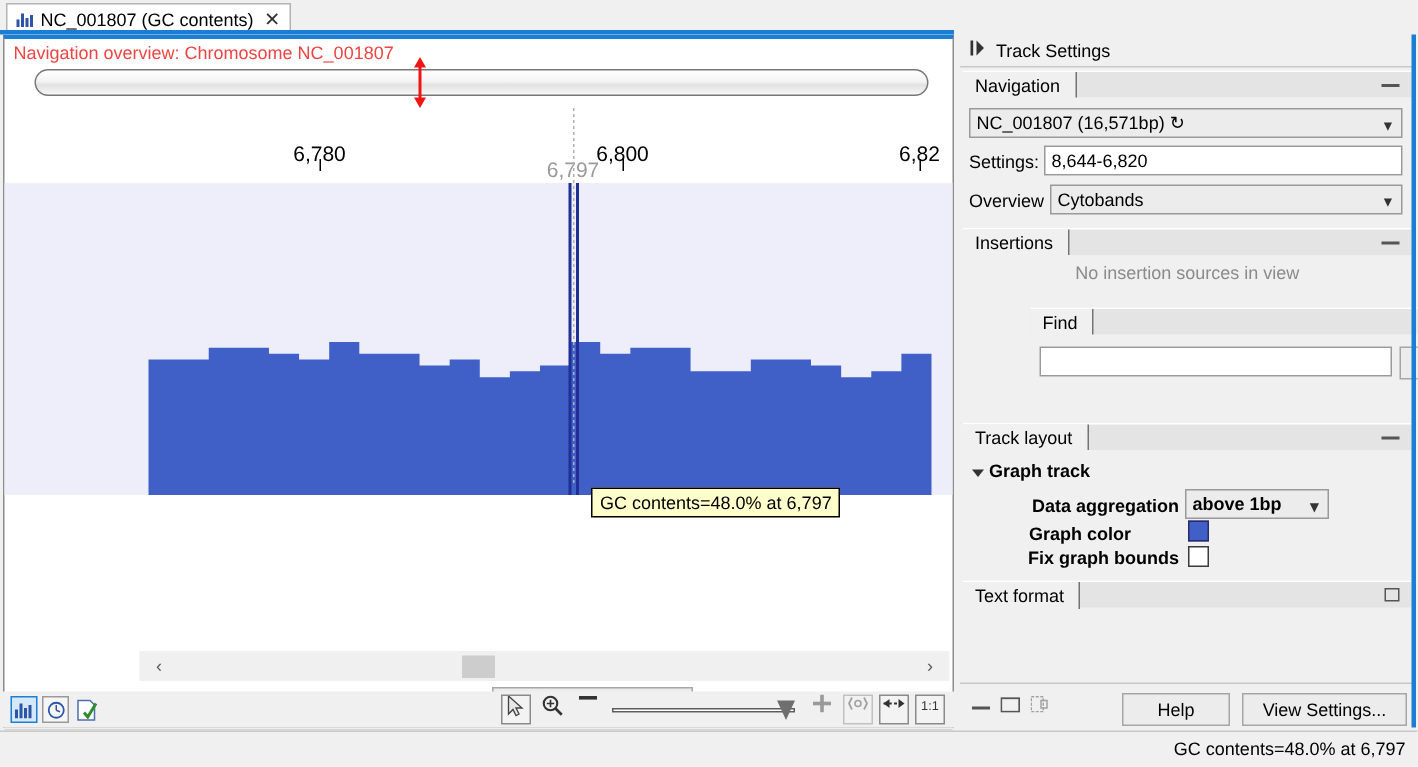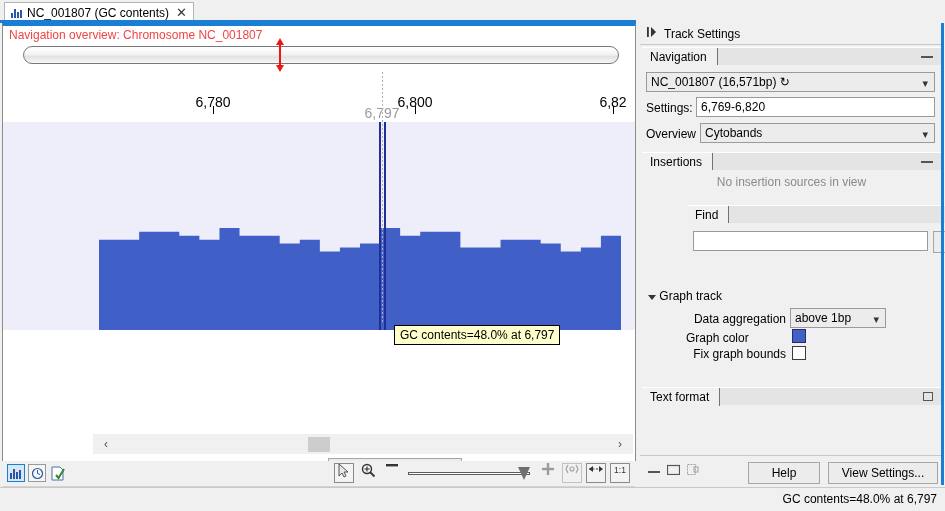--- a/index.html
+++ b/index.html
@@ -339,21 +339,21 @@
         <div class="sec-title">Navigation</div>
         <div class="sec-min"></div>
       </div>
       <div class="sec-body" style="height:72px;">
         <div class="combo" style="left:4px; top:7px; width:289px;">
           <span>NC_001807 (16,571bp)  ↻</span>
           <span class="chev">▾</span>
         </div>
         <div class="lbl" style="left:4px; top:36px;">Settings:</div>
         <div class="txtinput" style="left:54px; top:32px; width:239px;">
-          <span>6,769-6,820</span>
+          <span>8,644-6,820</span>
         </div>
         <div class="lbl" style="left:4px; top:62px;">Overview</div>
         <div class="combo" style="left:58px; top:58px; width:235px;">
           <span>Cytobands</span>
           <span class="chev">▾</span>
         </div>
       </div>
     </div>
 
     <div class="sec" style="top:129px;">
@@ -371,21 +371,25 @@
         <div class="sec-title">Find</div>
         <div class="sec-min"></div>
       </div>
       <div class="sec-body" style="height:48px;">
         <input class="txtinput" style="left: 6px; top: 8px; width: 235px;" placeholder="">
         <div class="btn disabled" style="left:246px; top:8px; width:50px; height:22px;">Find</div>
       </div>
     </div>
 
     <div class="sec" style="top:259px;">
-      <div class="sec-body" style="height:76px;">
+      <div class="sec-head">
+        <div class="sec-title">Track layout</div>
+        <div class="sec-min"></div>
+      </div>
+      <div class="sec-body" style="height:76px;font-weight:bold;">
         <div class="lbl" style="left:6px; top:7px;">
           <span class="tri down"></span>
           <span>Graph track</span>
         </div>
         <div class="lbl" style="left:44px; top:30px; width:100px; text-align:right;">Data aggregation</div>
         <div class="combo" style="left:148px; top:26px; width:96px;">
           <span>above  1bp</span>
           <span class="chev">▾</span>
         </div>
         <div class="lbl" style="left:44px; top:49px; width:100px; text-align:left;">Graph color</div>

